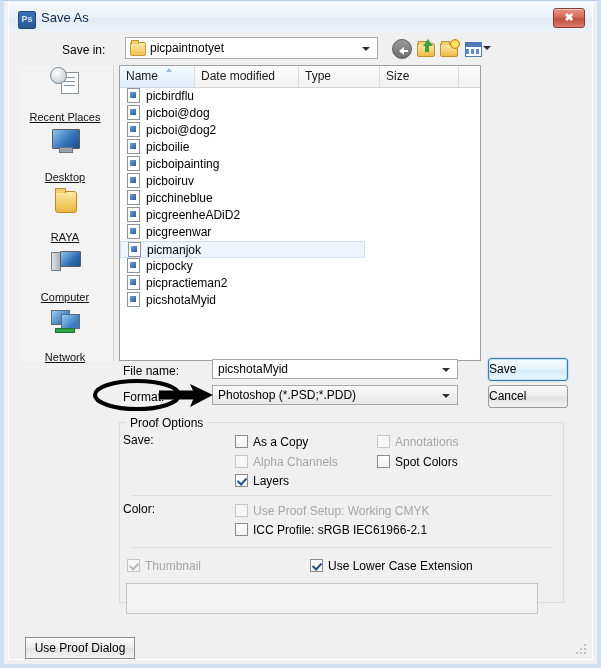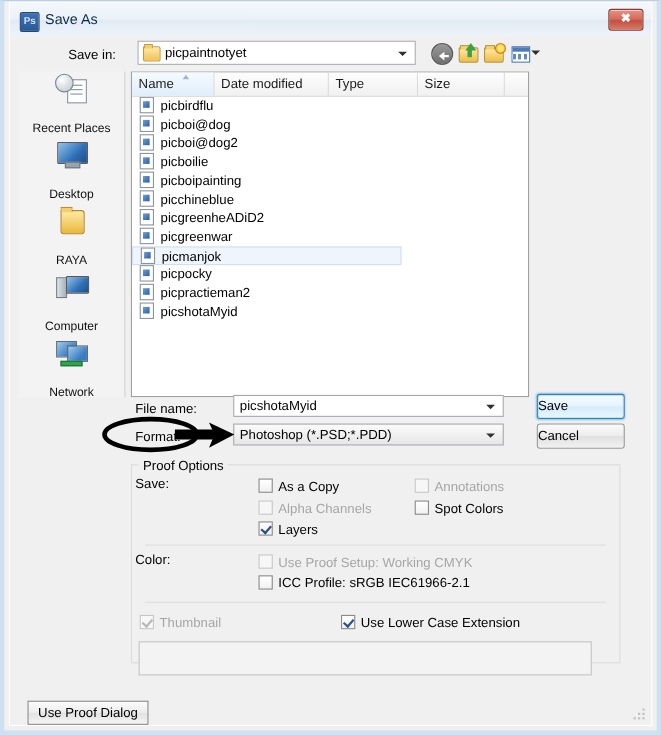--- a/index.html
+++ b/index.html
@@ -130,21 +130,21 @@
     border-top:4px solid #303030;
   }
   
   #places{
     position:absolute;left:8px;top:62px;width:96px;height:296px;
     background:#f3f3f3;border-right:1px solid #d3d3d3;
   }
   .place{
     position:absolute;left:0;width:96px;height:58px;text-align:center;cursor:pointer;
   }
-  .place .lbl{position:absolute;left:0;right:0;bottom:0;font-size:11px;color:#111;}
+  .place .lbl{position:absolute;left:0;right:0;bottom:0;font-size:11px;color:#111;text-decoration:underline;}
   .pic-box{position:absolute;left:33px;top:2px;width:30px;height:28px;}
   .mon{
     position:absolute;left:2px;top:2px;width:26px;height:18px;
     background:linear-gradient(135deg,#8fc4ef 0%,#2f6fb5 60%,#1d4f8a 100%);
     border:1px solid #5a5a5a;border-radius:1px;
   }
   .mon-base{position:absolute;left:9px;top:20px;width:12px;height:4px;background:#9aa3ad;border:1px solid #6d757e;}
   .clk{
     position:absolute;left:0px;top:0px;width:15px;height:15px;border-radius:50%;
     background:radial-gradient(circle at 35% 30%,#fff,#b9c2cb);border:1px solid #7c858e;
@@ -360,20 +360,21 @@
       <div class="col" style="left:179px;width:81px">Type</div>
       <div class="col" style="left:260px;width:79px">Size</div>
       <div class="col" style="left:339px;width:117px;border-right:none"></div>
     </div>
     <div id="rows">
       <div class="frow"><span class="fic"></span><span>picbirdflu</span></div>
       <div class="frow"><span class="fic"></span><span>picboi@dog</span></div>
       <div class="frow"><span class="fic"></span><span>picboi@dog2</span></div>
       <div class="frow"><span class="fic"></span><span>picboilie</span></div>
       <div class="frow"><span class="fic"></span><span>picboipainting</span></div>
+      <div class="frow"><span class="fic"></span><span>picboiruv</span></div>
       <div class="frow"><span class="fic"></span><span>picchineblue</span></div>
       <div class="frow"><span class="fic"></span><span>picgreenheADiD2</span></div>
       <div class="frow"><span class="fic"></span><span>picgreenwar</span></div>
       <div class="frow sel"><span class="fic"></span><span>picmanjok</span></div>
       <div class="frow"><span class="fic"></span><span>picpocky</span></div>
       <div class="frow"><span class="fic"></span><span>picpractieman2</span></div>
       <div class="frow"><span class="fic"></span><span>picshotaMyid</span></div>
     </div>
   </div>
 

